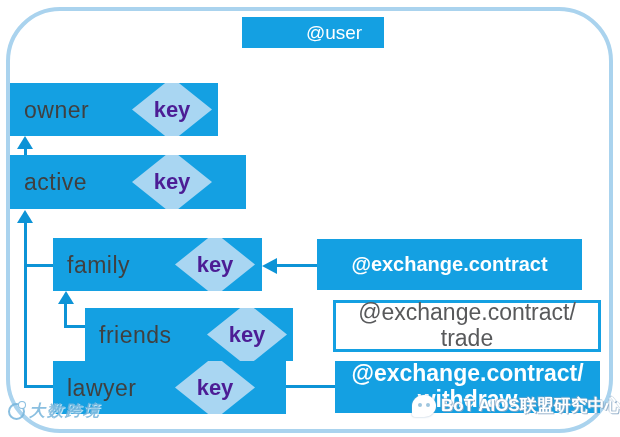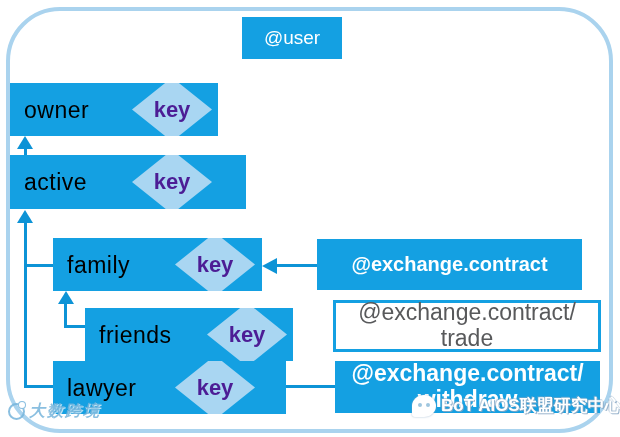--- a/index.html
+++ b/index.html
@@ -8,21 +8,21 @@
     font-family:"Liberation Sans",sans-serif;overflow:hidden;
   }
   .frame{
     position:absolute;left:6px;top:7px;width:599px;height:418px;
     border:4px solid #aad3ee;border-radius:54px;z-index:0;
   }
   
   .bar{position:absolute;background:#14a0e2;overflow:hidden;z-index:2;}
   .bar-label{
     position:absolute;left:14px;top:50%;transform:translateY(-50%);
-    color:#000000;font-size:23px;letter-spacing:.5px;white-space:nowrap;
+    color:#404040;font-size:23px;letter-spacing:.5px;white-space:nowrap;
   }
   .diamond{
     position:absolute;left:122px;top:50%;transform:translateY(-50%);
     width:80px;height:64px;background:#a9d6f2;
     clip-path:polygon(50% 0,100% 50%,50% 100%,0 50%);
   }
   .key-label{
     position:absolute;left:122px;width:80px;top:50%;transform:translateY(-50%);
     text-align:center;color:#4c1d95;font-size:22px;font-weight:bold;z-index:3;
   }
@@ -70,21 +70,21 @@
   .wm-right-logo::before{left:6px;}
   .wm-right-logo::after{left:14px;}
 </style>
 </head>
 <body>
 
 <div class="stage">
 
   <div class="frame"></div>
 
-  <div class="chip" style="left:242px;top:17px;width:100px;height:42px;font-size:19px;">
+  <div class="chip" style="left:242px;top:17px;width:100px;height:31px;font-size:19px;padding-left:42px;">
     <span>@user</span>
   </div>
 
   <div class="bar" style="left:10px;top:83px;width:208px;height:53px;">
     <span class="bar-label">owner</span>
     <div class="diamond"></div>
     <span class="key-label">key</span>
   </div>
 
   <div class="bar" style="left:10px;top:155px;width:236px;height:54px;">

